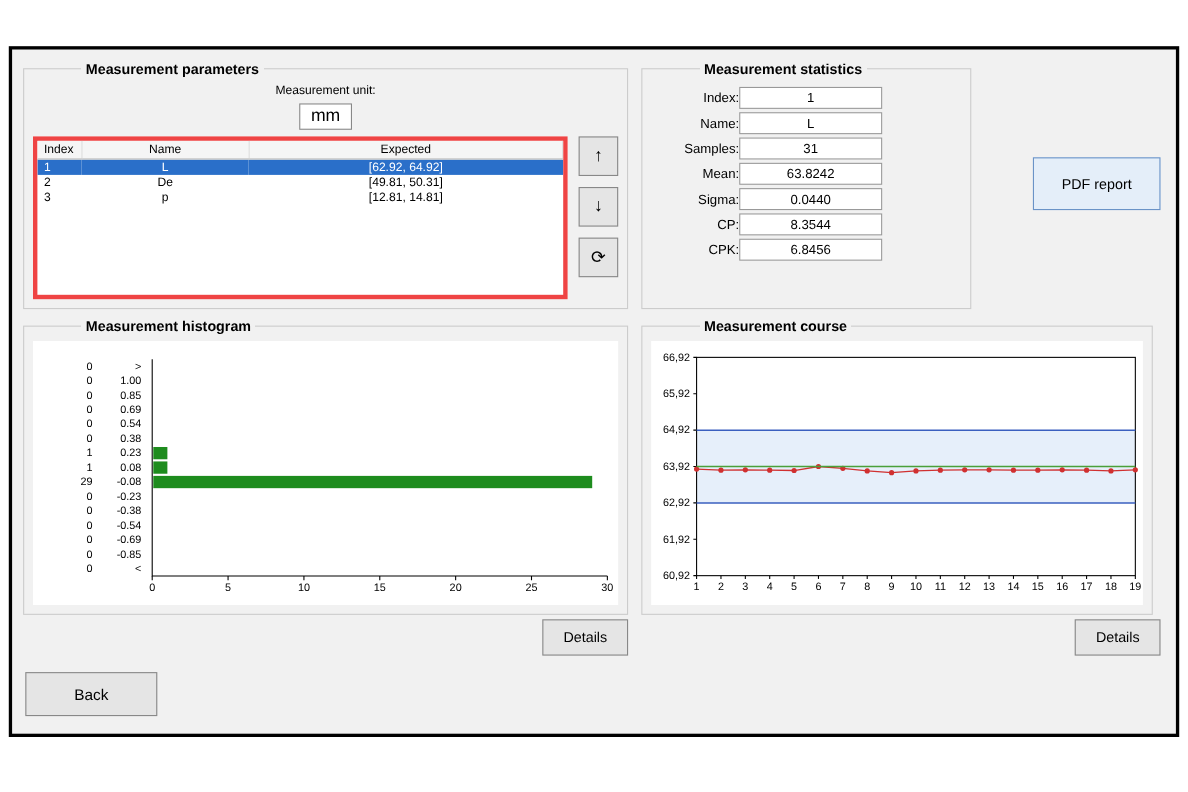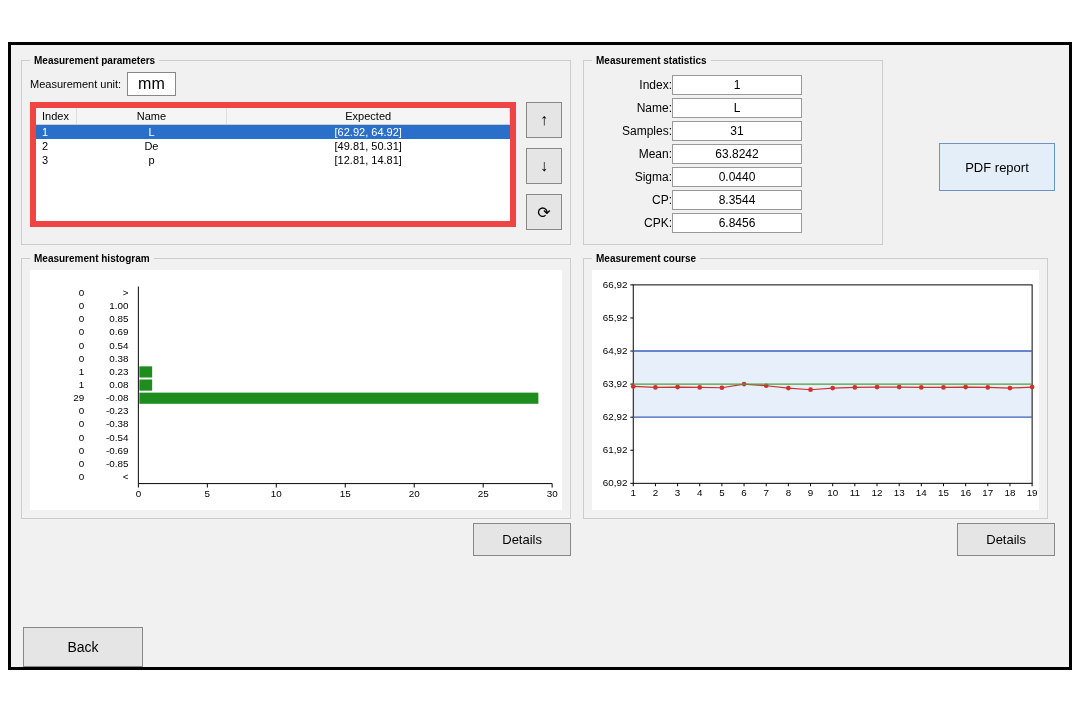--- a/index.html
+++ b/index.html
@@ -26,43 +26,44 @@
   .grid-top {
     display: flex;
     gap: 12px;
   }
   fieldset.panel-box {
     border: 1px solid #ccc;
     margin: 0;
     padding: 6px 8px 8px 8px;
   }
   legend.panel-legend {
-    font-size: 10px;
+    font-size: 13px;
     font-weight: bold;
     padding: 0 4px;
+    margin-left: 44px;
   }
   
   .params-panel { width: 550px; }
-  .unit-row { display: flex; align-items: center; gap: 6px; margin-bottom: 6px; }
+  .unit-row { display: flex; align-items: center; gap: 6px; margin-bottom: 6px; flex-direction: column; }
   .unit-label { font-size: 11px; }
   .unit-val {
     border: 1px solid #888;
     background: #fff;
     padding: 2px 10px;
     font-size: 16px;
     font-family: Arial, sans-serif;
     min-width: 38px;
     text-align: left;
   }
   .params-body { display: flex; gap: 10px; align-items: flex-start; }
   .params-table-wrap {
-    border: 6px solid #ef4444;
+    border: 4px solid #ef4444;
     background: #fff;
     flex: 1;
-    height: 125px;
+    height: 148px;
     overflow: hidden;
   }
   table.params-table {
     width: 100%;
     border-collapse: collapse;
     font-size: 11px;
   }
   table.params-table th {
     background: #f5f5f5;
     border-bottom: 1px solid #ccc;
@@ -131,36 +132,36 @@
   .hist-svg { width: 100%; height: 100%; }
   .hist-text { font-size: 10px; fill: #000; }
   .hist-bar { fill: #1e8c1e; }
   
   .course-svg { width: 100%; height: 100%; }
   .course-text { font-size: 10px; fill: #000; }
   
   .details-btn {
     border: 1px solid #888;
     background: #e5e5e5;
-    padding: 8px 28px;
+    padding: 8px 18px;
     font-size: 13px;
     cursor: pointer;
   }
   .details-row {
     display: flex;
     gap: 12px;
     margin-top: 4px;
   }
   .details-row .spacer1 { width: 550px; display:flex; justify-content:flex-end; }
   .details-row .spacer2 { flex:1; display:flex; justify-content:flex-end; padding-right: 4px;}
   
   .back-btn {
     position: absolute;
     left: 12px;
-    bottom: 0;
+    bottom: 16px;
     width: 120px; height: 40px;
     border: 1px solid #888;
     background: #e5e5e5;
     display: flex; align-items: center; justify-content: center;
     font-size: 14px;
     cursor: pointer;
   }
 </style>
 </head>
 <body>

